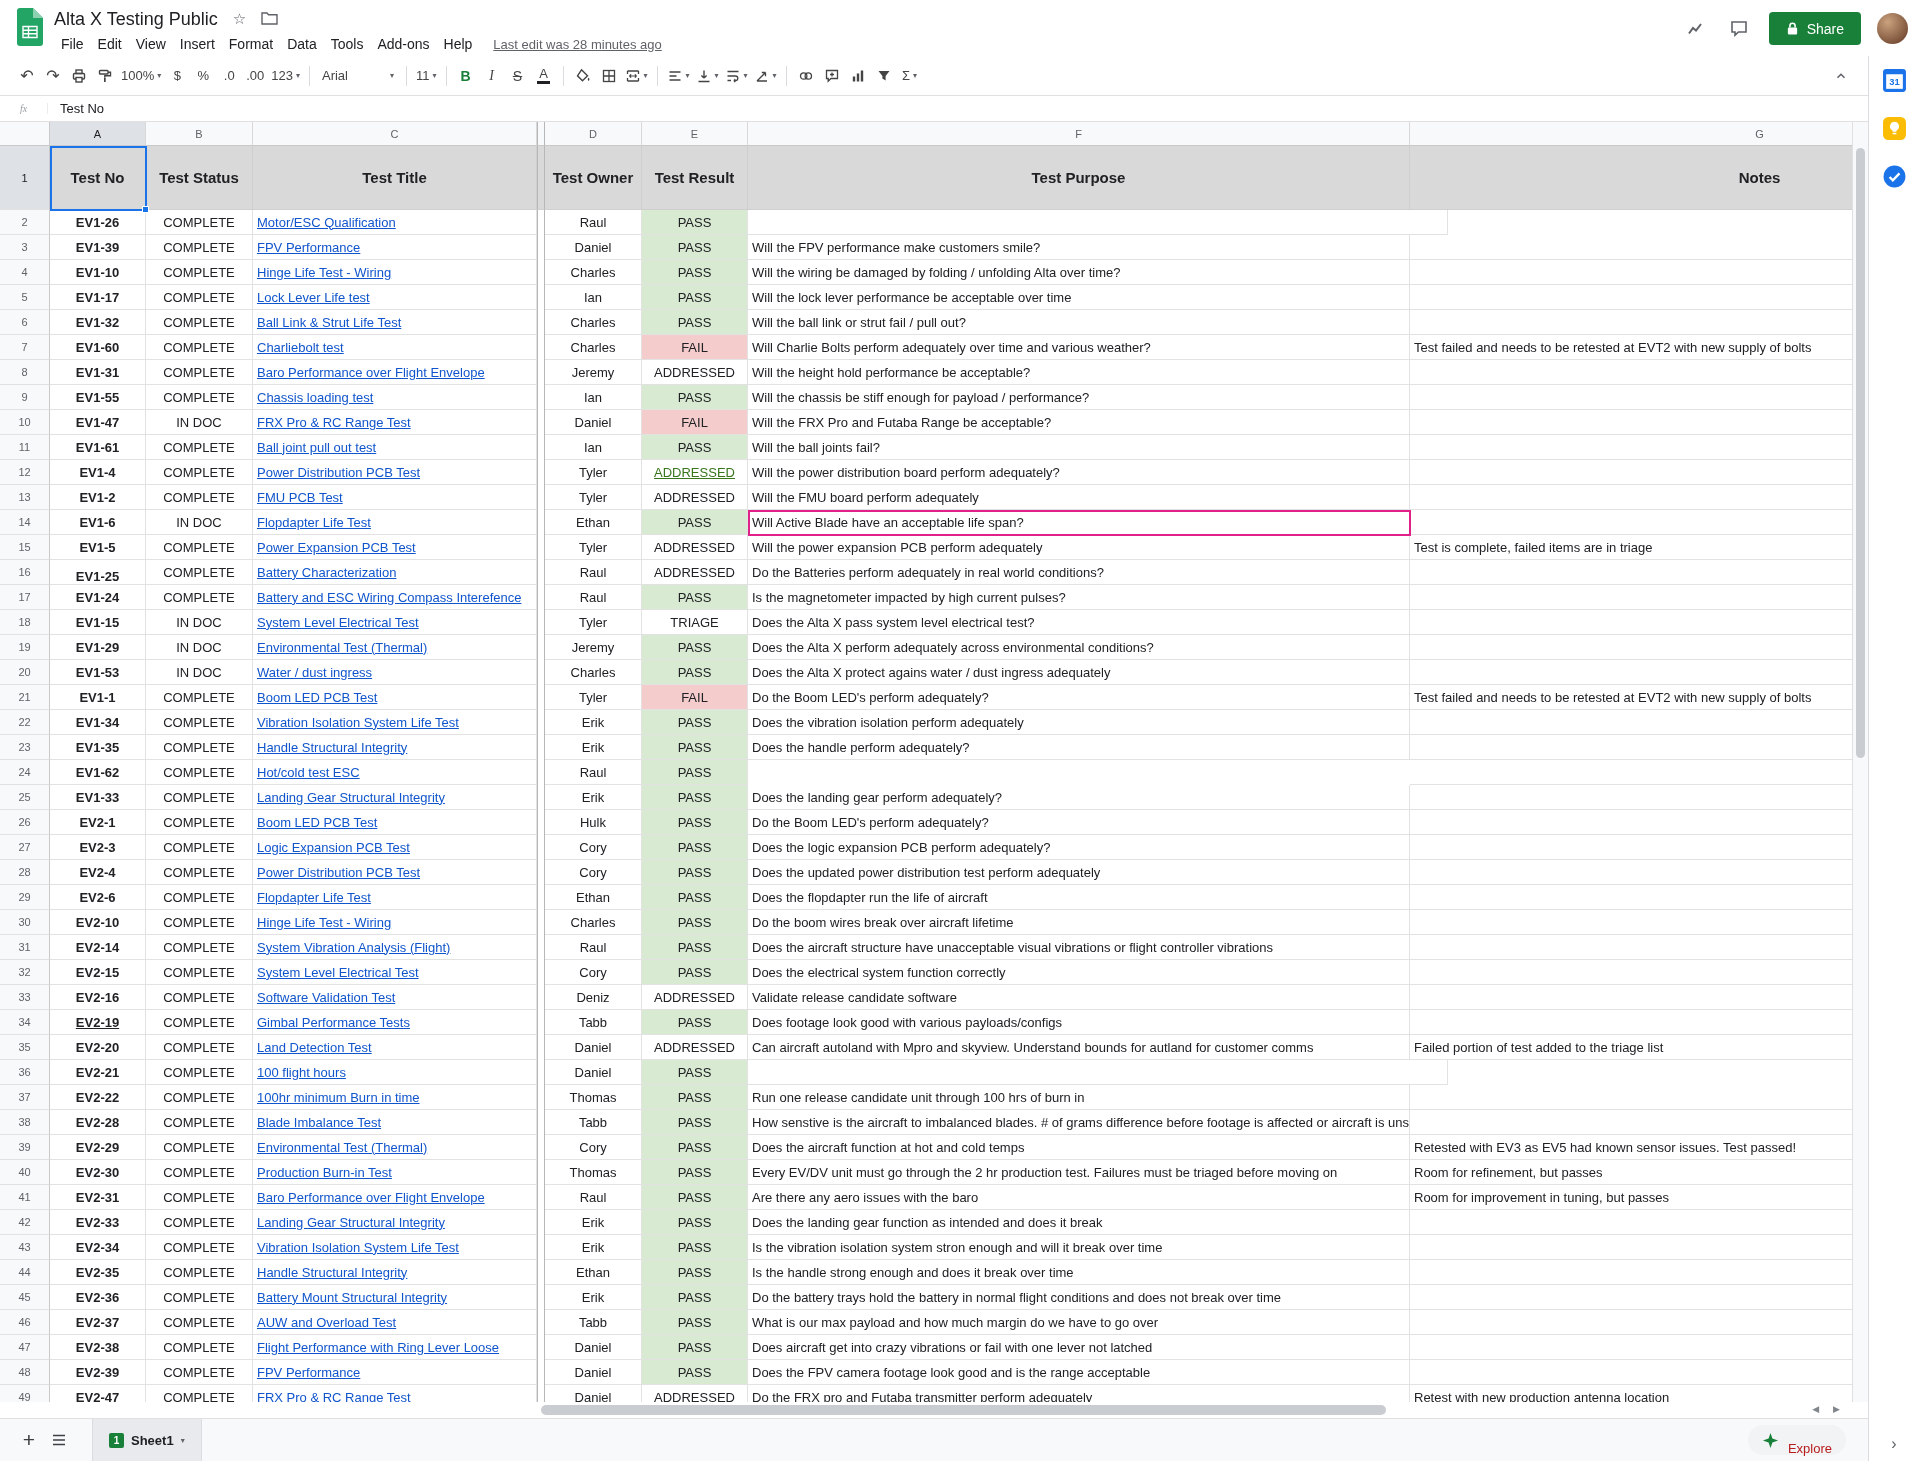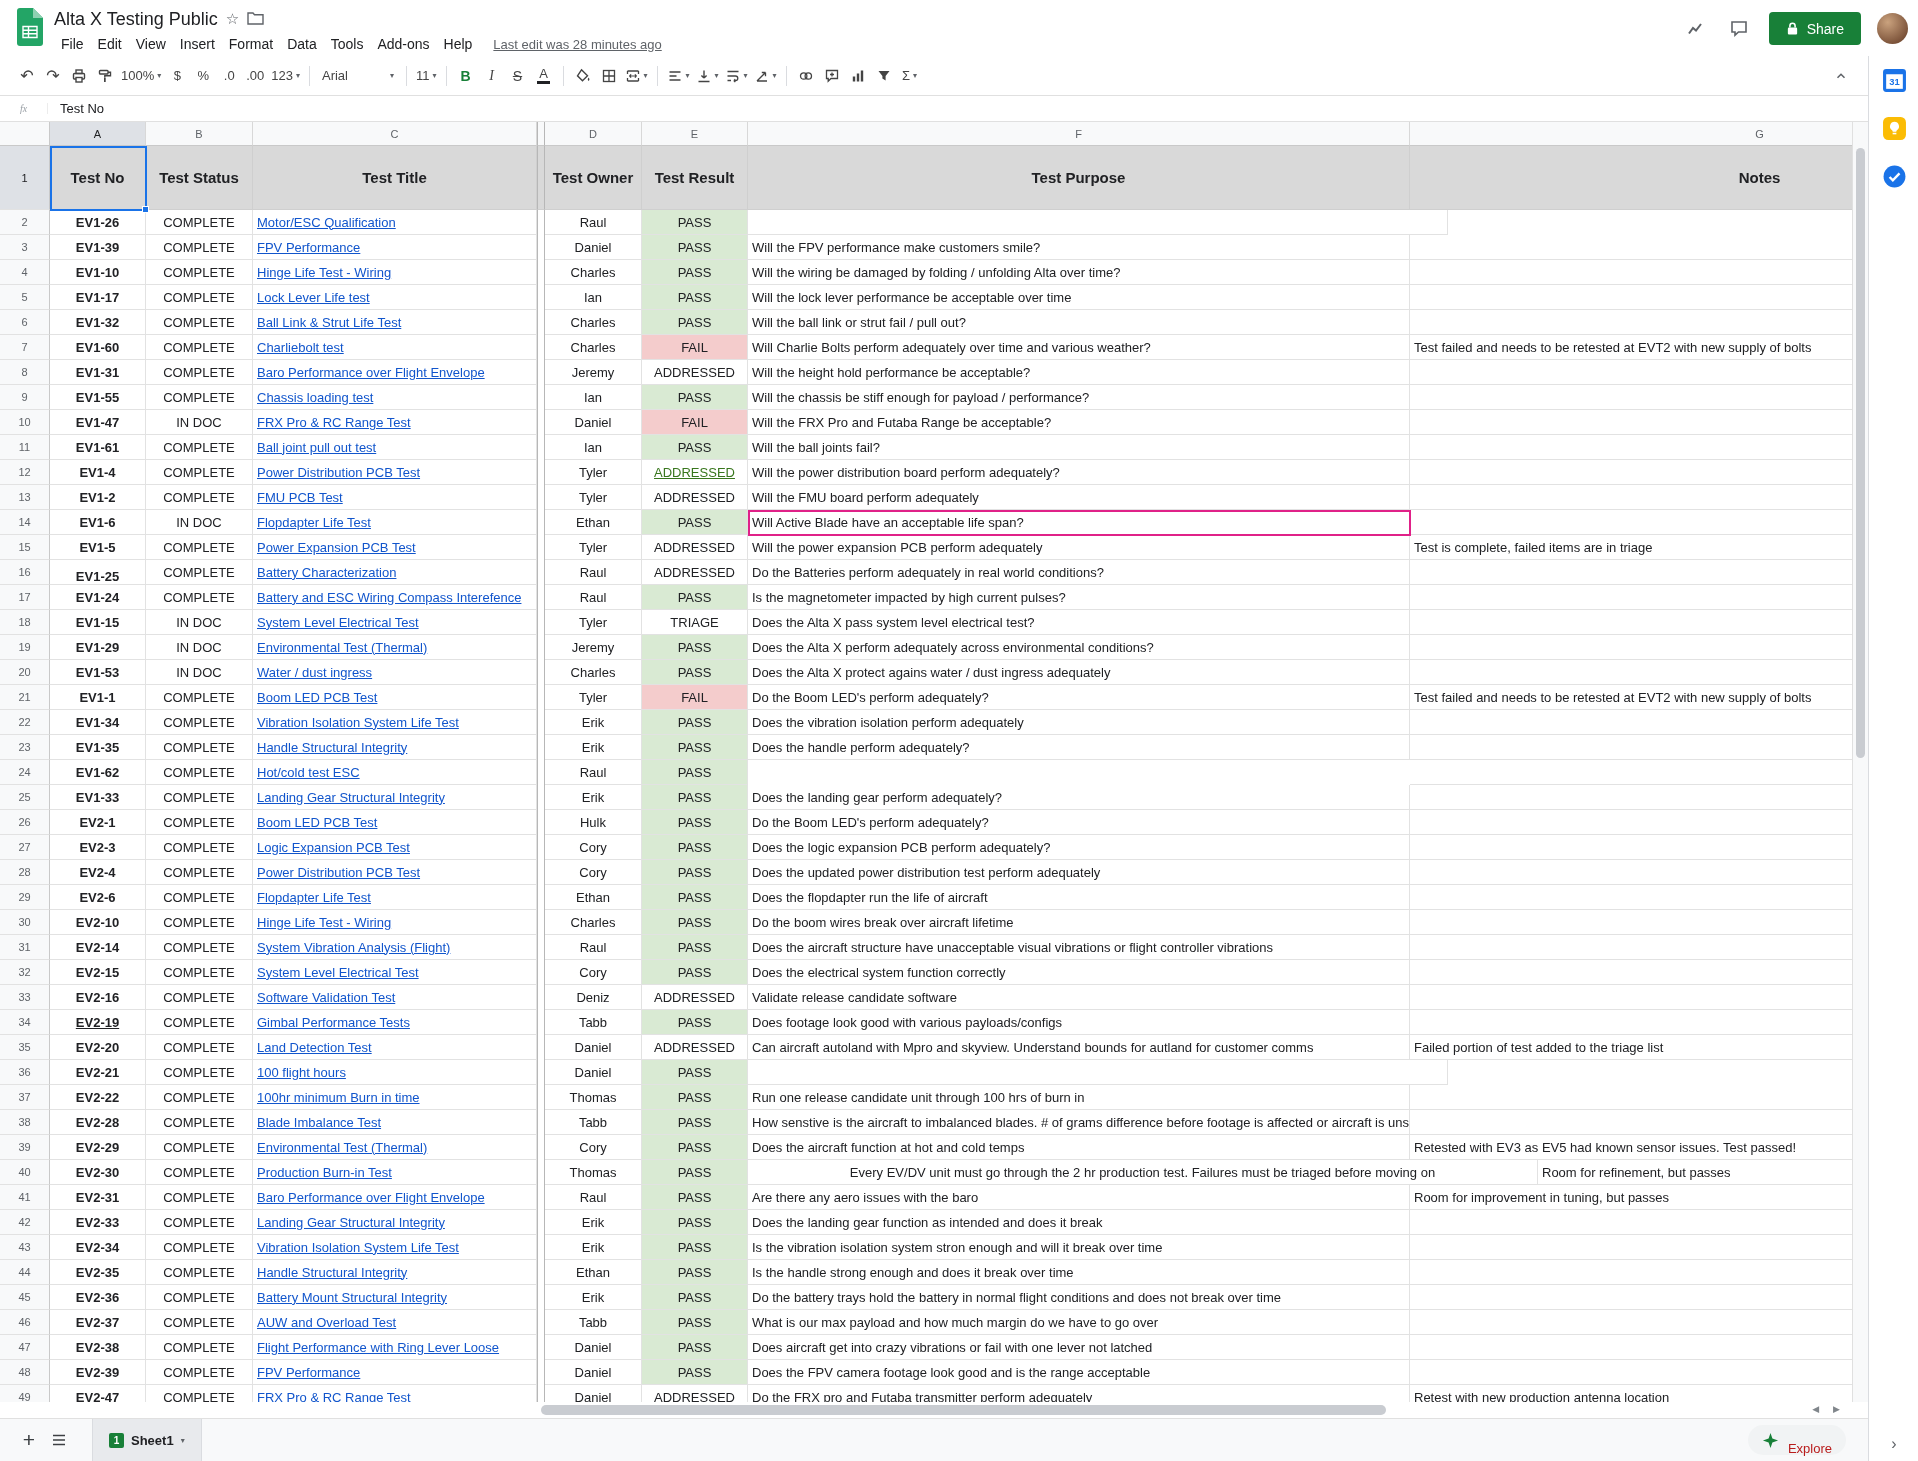--- a/index.html
+++ b/index.html
@@ -3,21 +3,21 @@
 <meta charset="utf-8">
 <style>
   html,body{margin:0;padding:0;width:1918px;height:1461px;overflow:hidden;background:#fff;
     font-family:"Liberation Sans",sans-serif;position:relative;}
   *{box-sizing:border-box;}
 
   
   .topbar{position:absolute;top:0;left:0;width:1918px;height:56px;display:flex;align-items:flex-start;background:#fff;}
   .logo{margin:8px 10px 0 16px;flex:none;}
   .title-block{display:flex;flex-direction:column;padding-top:6px;}
-  .title-row{display:flex;align-items:center;gap:8px;height:26px;}
+  .title-row{display:flex;align-items:center;gap:15px;height:26px;}
   .title{font-size:18px;color:#202124;}
   .star{font-size:15px;color:#5f6368;cursor:default;}
   .menus-line{display:flex;align-items:center;height:24px;}
   .menu-bar{display:flex;}
   .menu-item{font-size:14px;color:#202124;padding:2px 7px;border-radius:3px;cursor:default;}
   .last-edit{font-size:13px;color:#5f6368;text-decoration:underline;margin-left:14px;cursor:default;}
   .top-right{margin-left:auto;display:flex;align-items:center;gap:16px;padding:12px 10px 0 0;}
   .icon-btn{width:28px;height:28px;display:flex;align-items:center;justify-content:center;border-radius:50%;}
   .share-btn{display:flex;align-items:center;gap:8px;background:#188038;color:#fff;font-size:14px;
     font-weight:500;height:33px;padding:0 17px;border-radius:4px;cursor:default;}
@@ -1226,21 +1226,21 @@
         <div class="cell" style="width: 284px;">
           <span class="link">Production Burn-in Test</span>
         </div>
         <div class="gap"></div>
         <div class="cell c-center" style="width: 97px;">
           <span>Thomas</span>
         </div>
         <div class="cell c-center res-pass" style="width: 106px;">
           <span>PASS</span>
         </div>
-        <div class="cell" style="width: 790px; justify-content: center;">
+        <div class="cell" style="width: 662px;">
           <span>Every EV/DV unit must go through the 2 hr production test. Failures must be triaged before moving on</span>
         </div>
         <div class="cell" style="width: 700px;">
           <span>Room for refinement, but passes</span>
         </div>
       </div>
       <div class="row">
         <div class="rownum">41</div>
         <div class="cell c-center" style="width: 96px;">
           <span class="bold">EV2-31</span>

